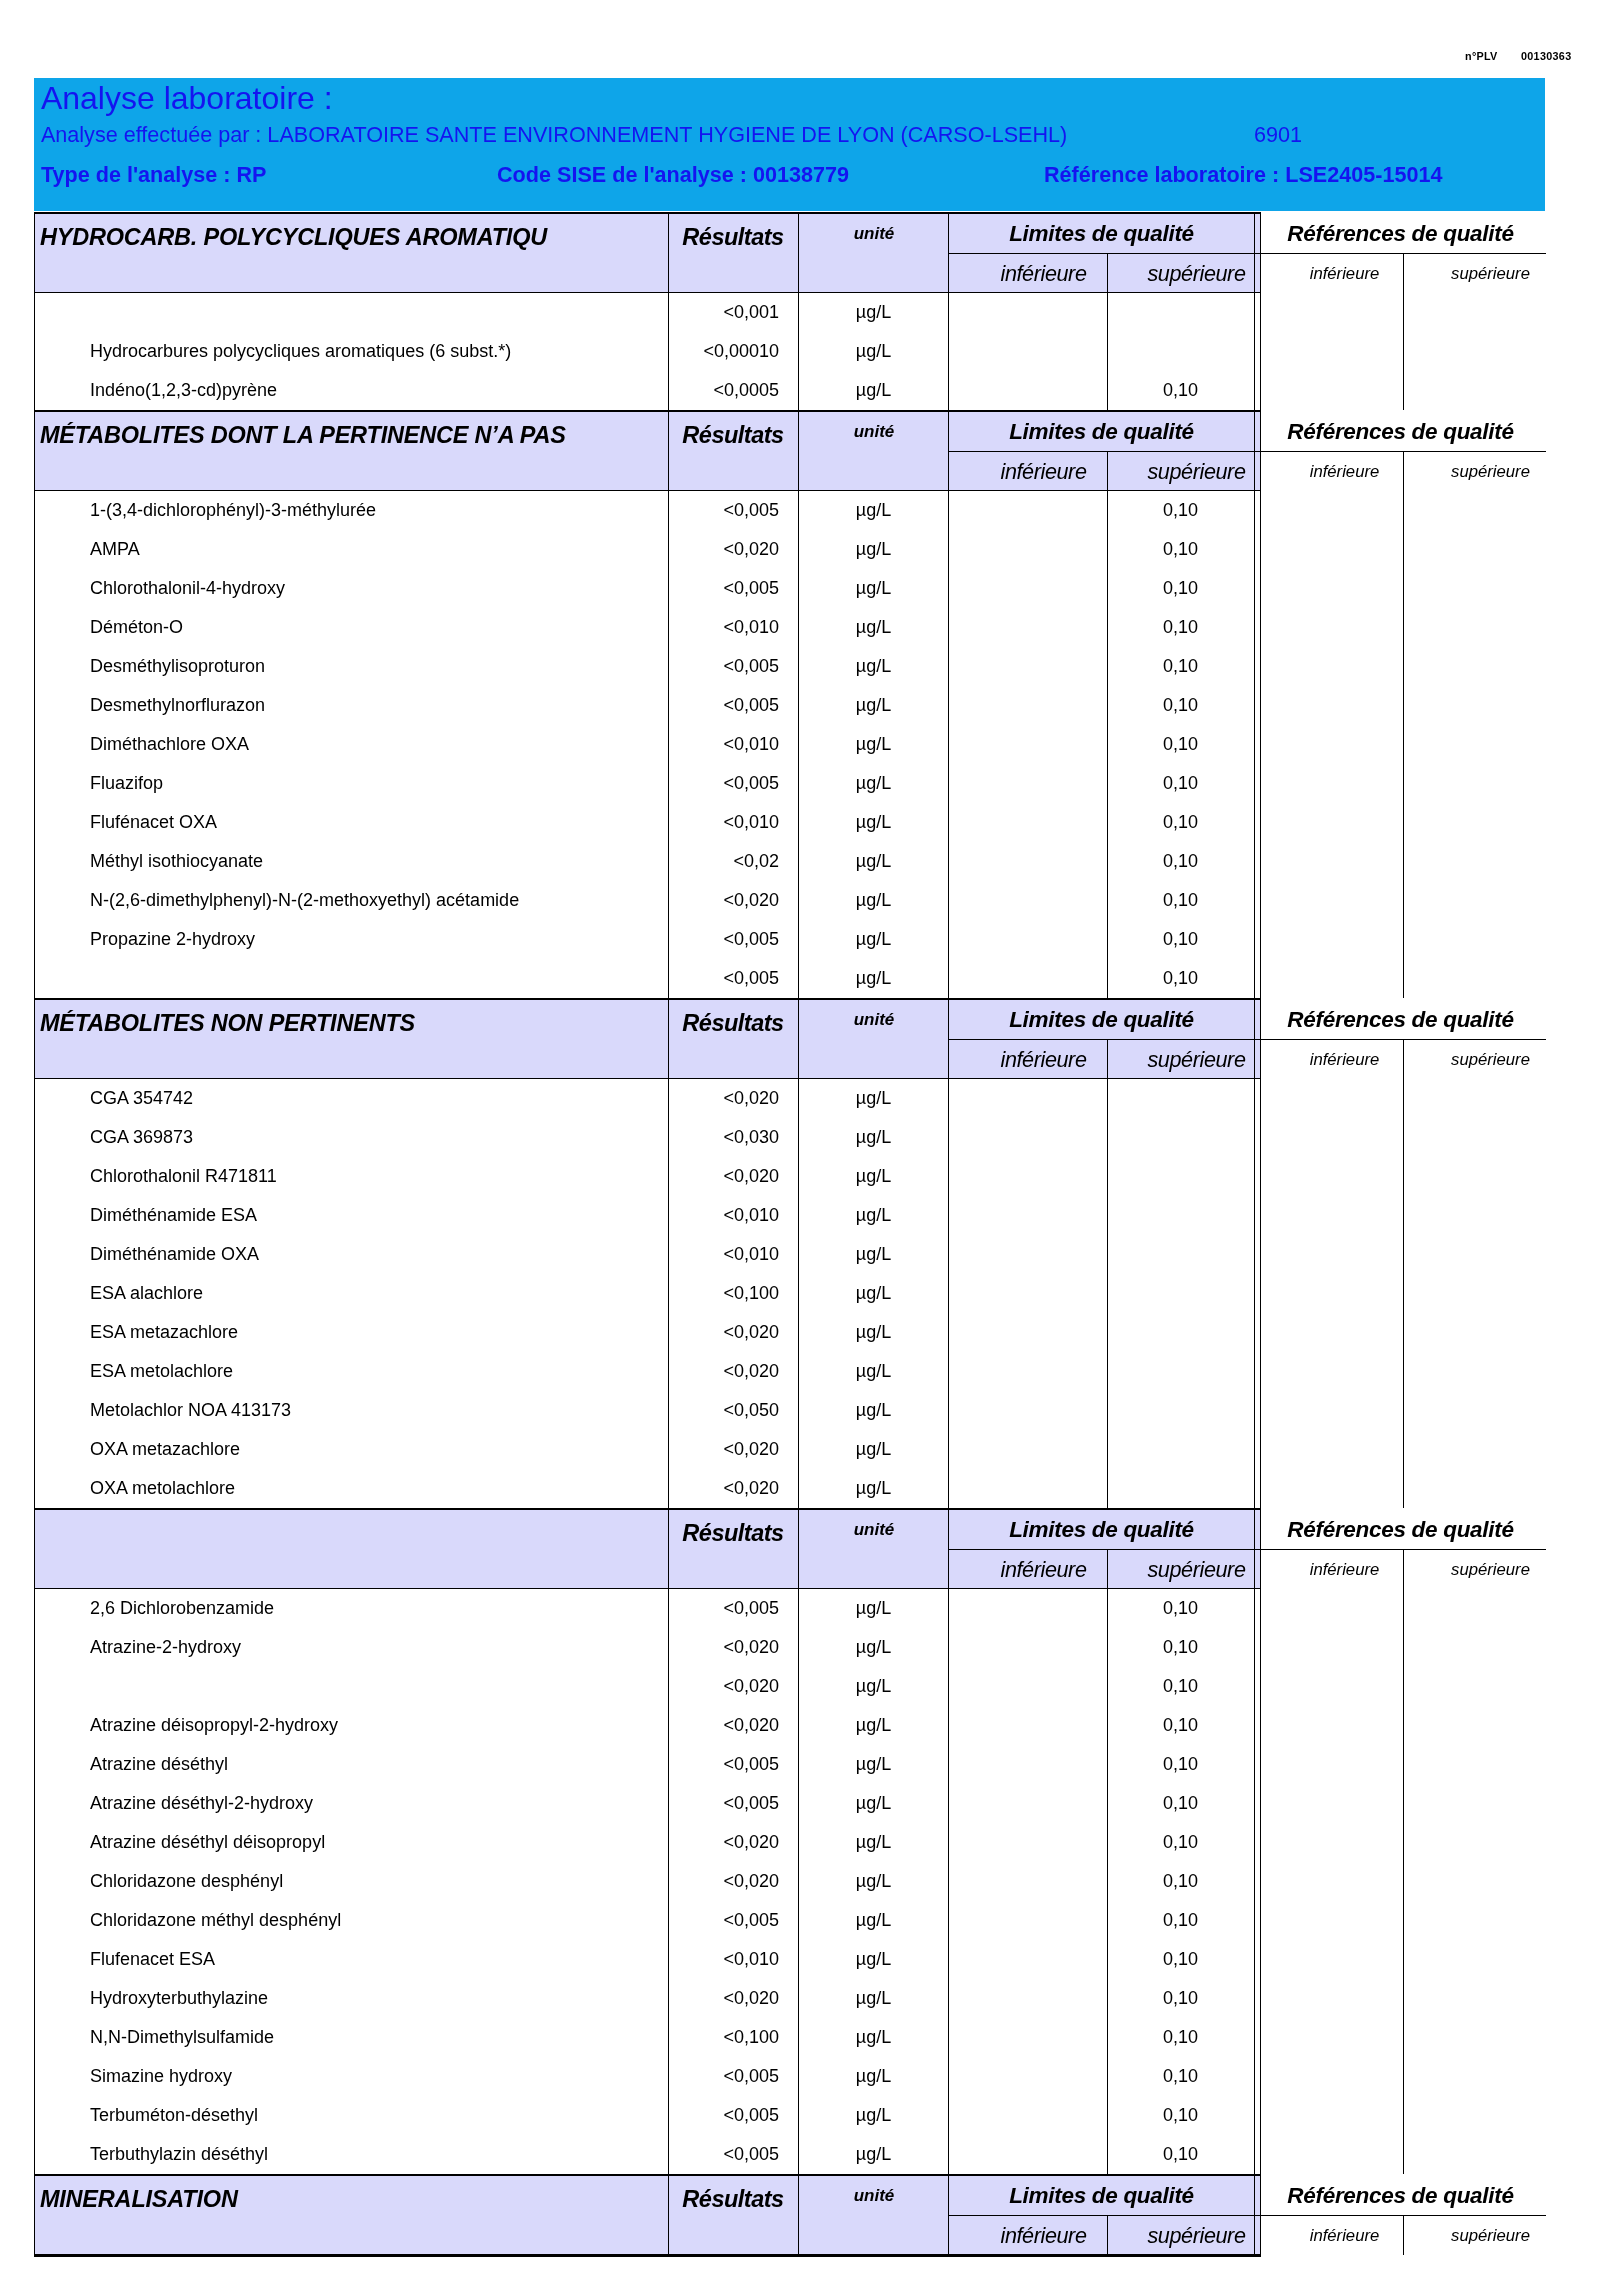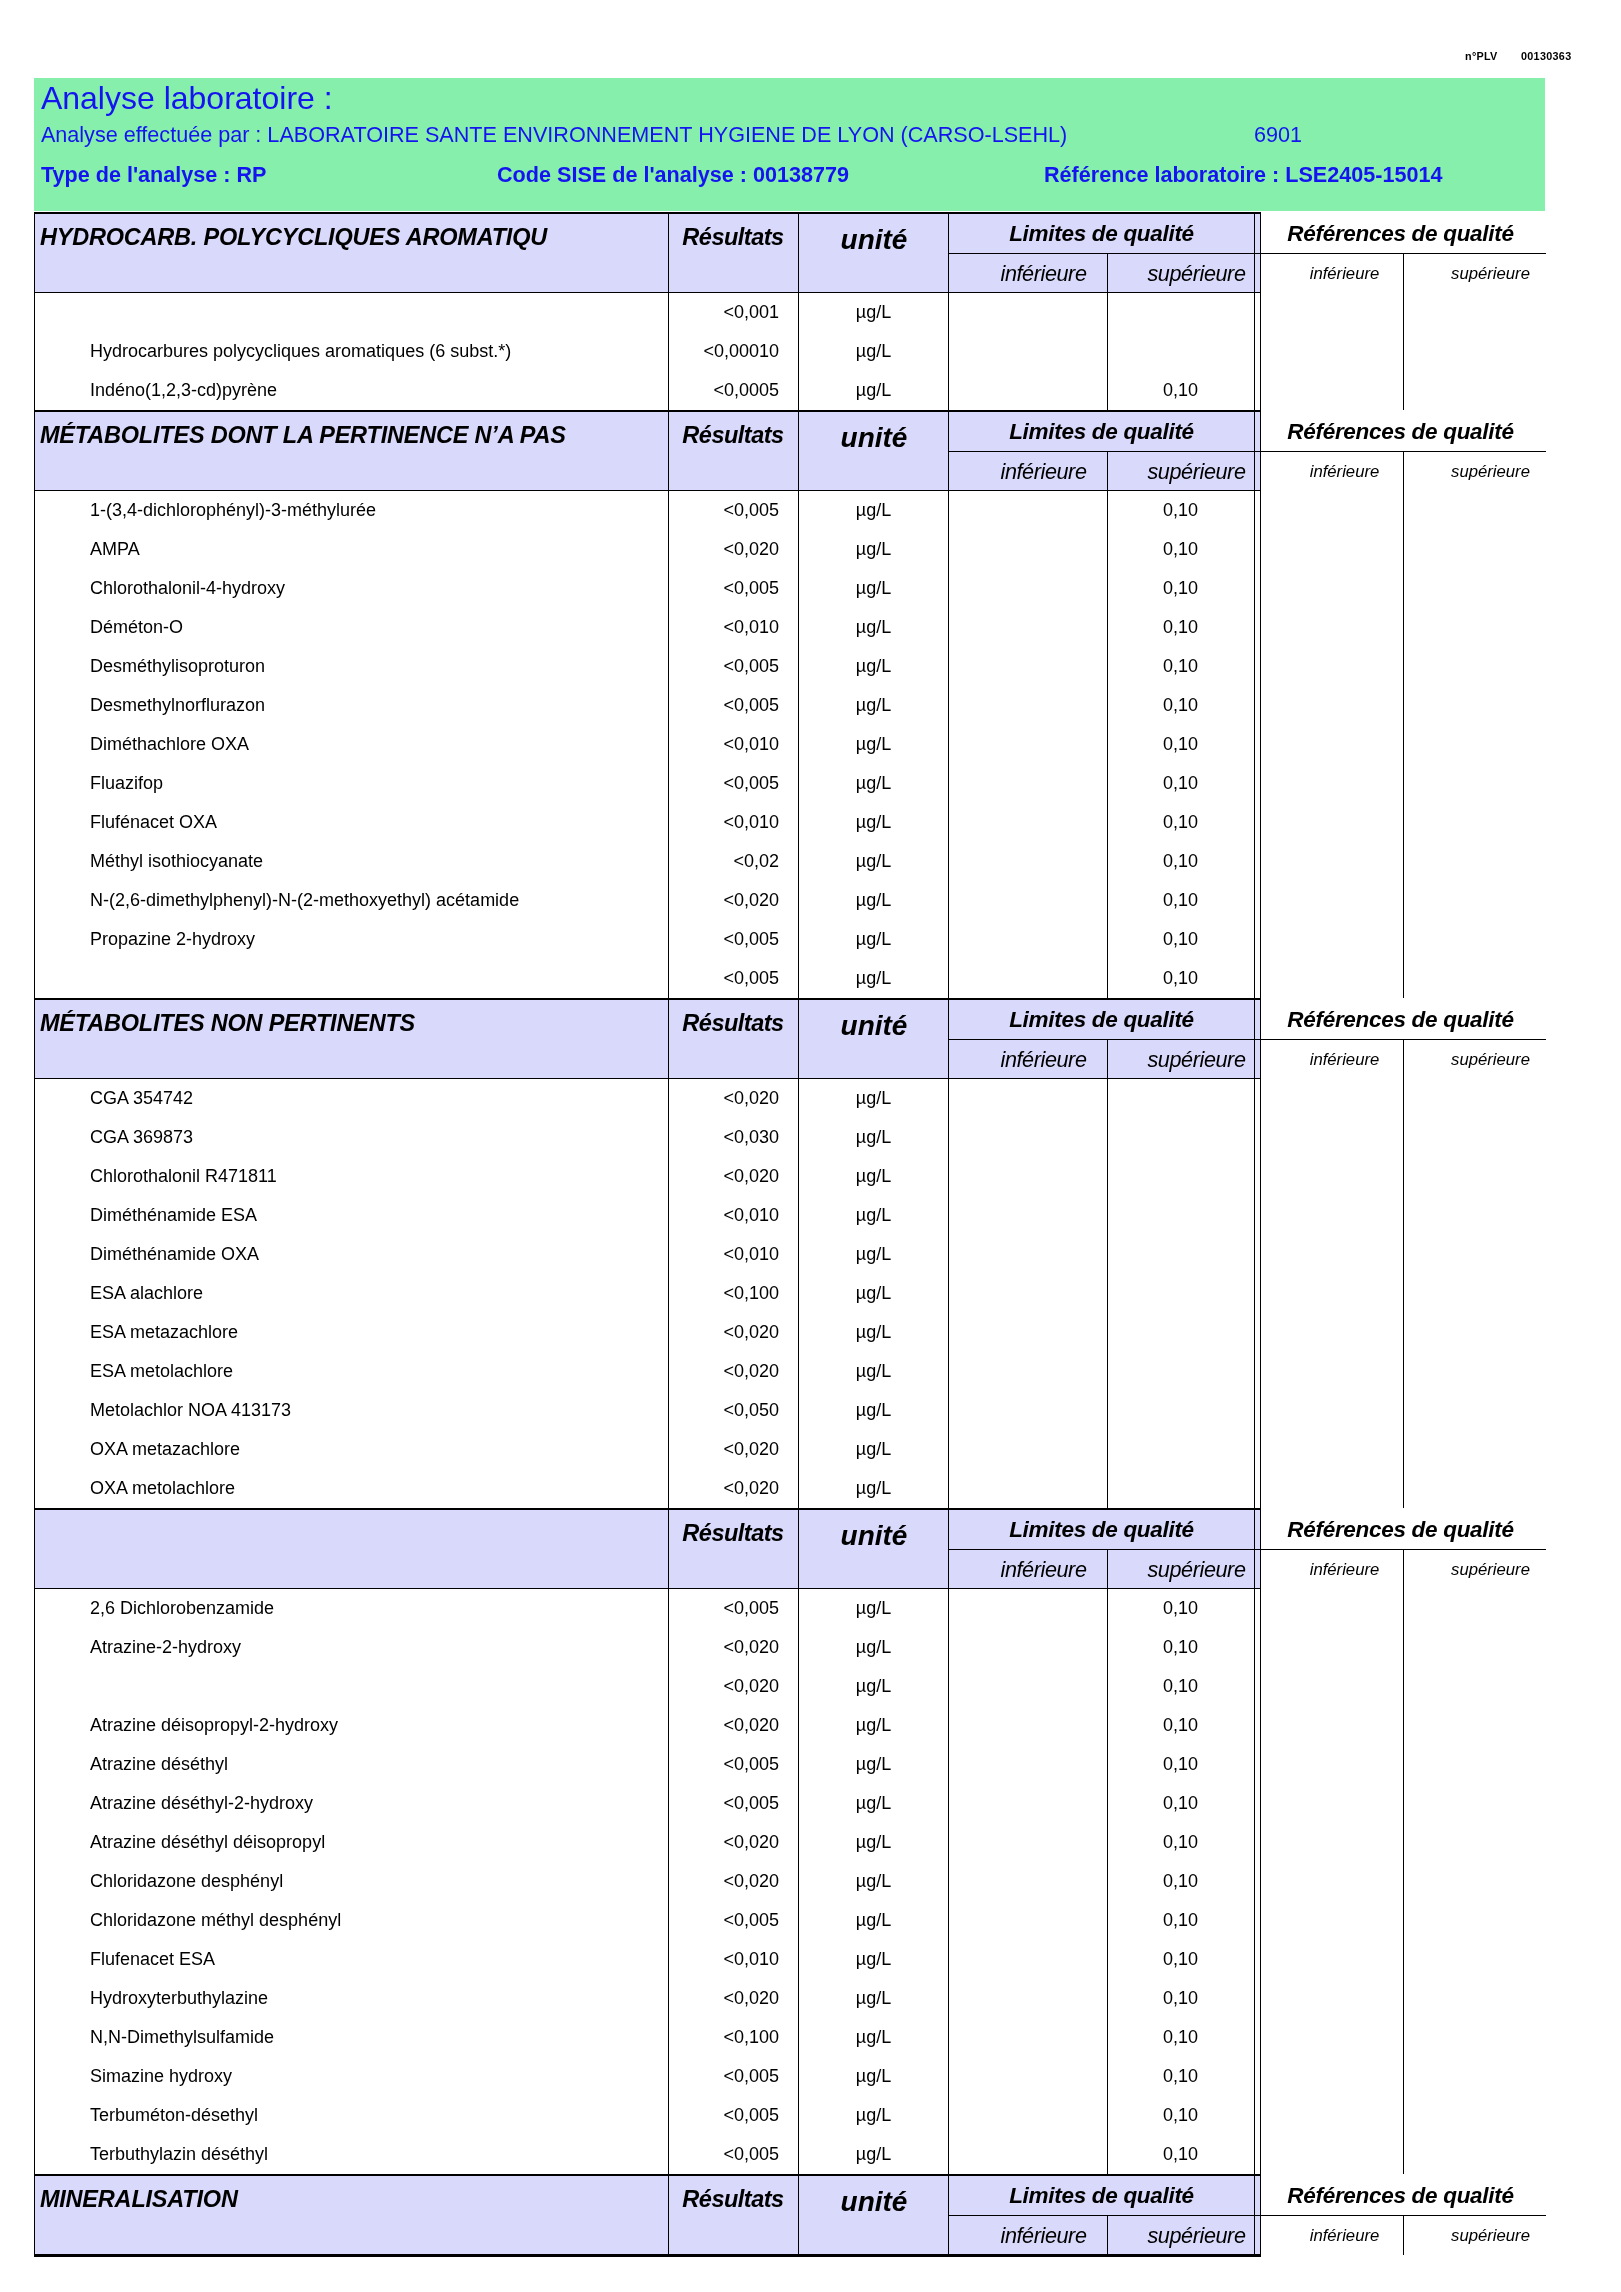--- a/index.html
+++ b/index.html
@@ -5,21 +5,21 @@
   html, body { margin: 0; padding: 0; background: #ffffff; }
   body { width: 1621px; height: 2293px; position: relative; overflow: hidden;
          font-family: "Liberation Sans", sans-serif; color: #000; }
 
   .plv { position: absolute; top: 50px; font-size: 10.8px; font-weight: bold;
          font-family: "Liberation Sans", sans-serif; letter-spacing: 0.3px; }
   .plv-label { left: 1465px; }
   .plv-value { left: 1521px; }
 
   .head { position: absolute; left: 34px; top: 78px; width: 1511px; height: 133px;
-          background: #86efac; color: #1414f0; }
+          background: #0ea5e9; color: #1414f0; }
   .head .title { position: absolute; left: 6.9px; top: 1px; font-size: 32px; line-height: 39px;
                  white-space: nowrap; }
   .head .by { position: absolute; left: 6.9px; top: 44px; font-size: 21.6px; line-height: 25.5px;
               white-space: nowrap; }
   .head .by .code { position: absolute; left: 1213px; top: 0; }
   .head .meta { position: absolute; top: 84px; font-size: 21.6px; line-height: 25.5px; font-weight: bold;
                 white-space: nowrap; }
   .meta-type { left: 6.9px; }
   .meta-sise { left: 463px; }
   .meta-ref  { left: 1010px; }
@@ -38,21 +38,21 @@
   .c-li   { left: 913px; width: 159px; }
   .c-ls   { left: 1072px; width: 147px; }
   .c-ri   { left: 1219px; width: 149px; }
   .c-rs   { left: 1368px; width: 143px; }
 
   .h-title { position: absolute; left: 4.9px; top: 9.8px; font-size: 23.5px; font-weight: bold;
              font-style: italic; white-space: nowrap; overflow: hidden; width: 625px; letter-spacing: -0.2px; }
   .h-res { position: absolute; top: 9.8px; left: 2px; right: 2px; text-align: center;
            font-size: 23.5px; font-weight: bold; font-style: italic; white-space: nowrap; overflow: hidden; letter-spacing: -0.5px; }
   .h-unit { position: absolute; top: 9.8px; left: 0; right: 0; text-align: center;
-            font-size: 28px; font-weight: bold; font-style: italic; }
+            font-size: 17px; font-weight: bold; font-style: italic; }
   .h-group { position: absolute; top: 0; height: 40px; text-align: center; font-size: 22.5px;
              font-weight: bold; font-style: italic; line-height: 39px; white-space: nowrap; overflow: hidden;
              border-bottom: 1px solid #000; box-sizing: border-box; letter-spacing: -0.3px; }
   .h-lim { left: 913px; width: 306px; border-left: 1px solid #000; }
   .h-ref { left: 1219px; width: 292px; border-left: 1px solid #000; }
   .h-sub { position: absolute; top: 40px; height: 39px; text-align: center; line-height: 39px;
            font-weight: normal; font-style: italic; white-space: nowrap; overflow: hidden; box-sizing: border-box; }
   .h-sub.big { font-size: 21.6px; letter-spacing: -0.4px; }
   .h-sub.small { font-size: 16.7px; }
 

